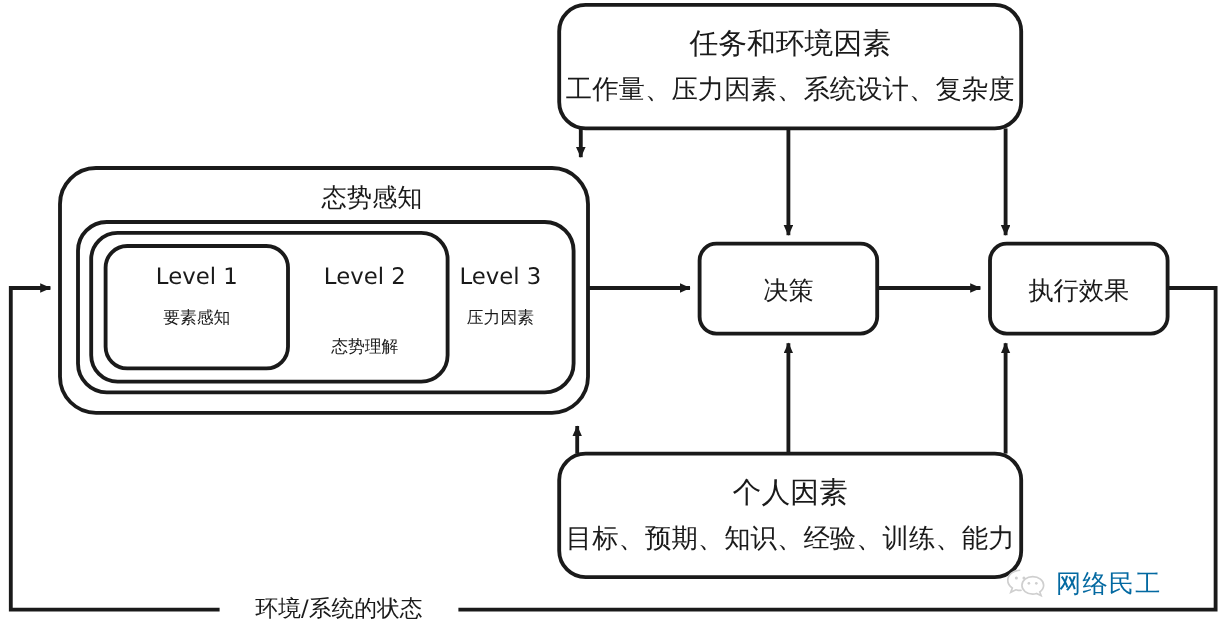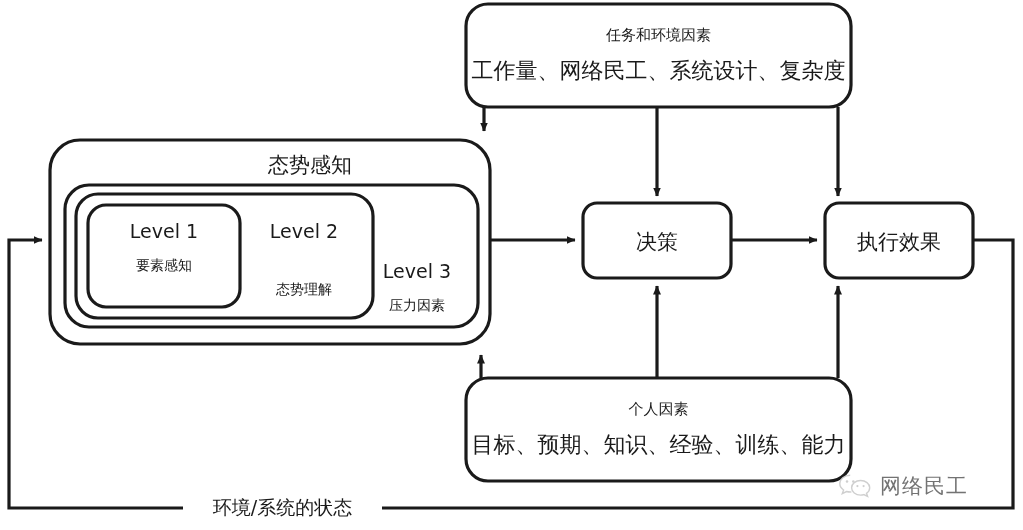--- a/index.html
+++ b/index.html
@@ -23,21 +23,21 @@
     height: 530px;
   }
   .lbl {
     position: absolute;
     color: #1a1a1a;
     text-align: center;
     line-height: 1.28;
     white-space: nowrap;
     font-family: "DejaVu Sans", "Liberation Sans", sans-serif;
   }
-  .t-title { font-size: 15px; }
+  .t-title { font-size: 24px; }
   .t-body  { font-size: 22px; }
   .t-level { font-size: 19px; }
   .t-sub   { font-size: 14px; }
   .t-sa    { font-size: 21px; }
   .t-node  { font-size: 21px; }
   .t-loop  { font-size: 19px; }
 
   .two-line {
     display: flex;
     flex-direction: column;
@@ -54,21 +54,21 @@
   .lvl-stack > span:first-child { margin-bottom: 14px; }
 
   
   #watermark {
     position: absolute;
     left: 838px;
     top: 472px;
     display: flex;
     align-items: center;
     gap: 8px;
-    color: #737373;
+    color: #0369a1;
     font-size: 21px;
     letter-spacing: 1px;
     pointer-events: none;
   }
   #watermark svg { display: block; }
 </style>
 </head>
 <body>
 
 <div id="canvas">
@@ -107,38 +107,38 @@
 
       <path d="M731,240 L817,240" marker-end="url(#arrow)"></path>
 
       <path d="M973,240 L1013,240 L1013,508 L382,508"></path>
       <path d="M183,508 L9,508 L9,240 L42,240" marker-end="url(#arrow)"></path>
     </g>
   </svg>
 
   <div class="lbl two-line" style="left:466px; top:4px; width:385px; height:103px;">
     <span class="t-title">任务和环境因素</span>
-    <span class="t-body">工作量、网络民工、系统设计、复杂度</span>
+    <span class="t-body">工作量、压力因素、系统设计、复杂度</span>
   </div>
 
   <div class="lbl" style="left:50px; top:152px; width:440px;padding-left:40px;">
     <span class="t-sa">态势感知</span>
   </div>
 
   <div class="lbl lvl-stack" style="left:88px; top:219px; width:152px;">
     <span class="t-level">Level 1</span>
     <span class="t-sub">要素感知</span>
   </div>
 
   <div class="lbl lvl-stack" style="left:240px; top:219px; width:128px;gap:24px;">
     <span class="t-level">Level 2</span>
     <span class="t-sub">态势理解</span>
   </div>
 
-  <div class="lbl lvl-stack" style="left:373px; top:219px; width:88px;margin-top:40px;">
+  <div class="lbl lvl-stack" style="left:373px; top:219px; width:88px;">
     <span class="t-level">Level 3</span>
     <span class="t-sub">压力因素</span>
   </div>
 
   <div class="lbl" style="left:825px; top:229px; width:148px;">
     <span class="t-node">执行效果</span>
   </div>
 
   <div class="lbl" style="left:583px; top:229px; width:148px;">
     <span class="t-node">决策</span>

